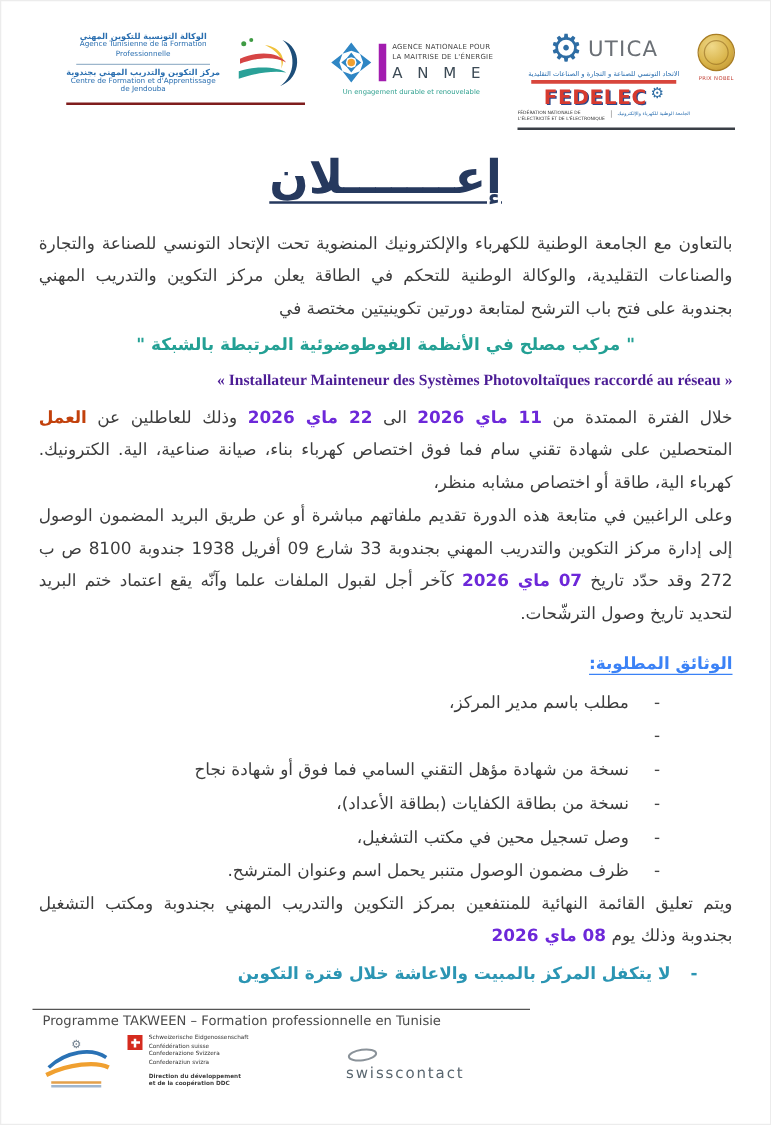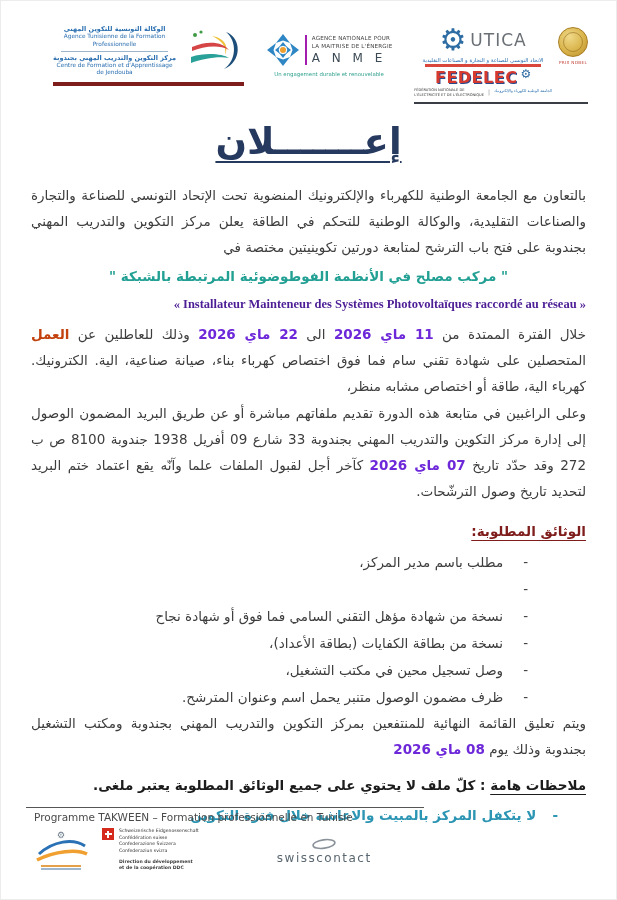--- a/index.html
+++ b/index.html
@@ -7,28 +7,28 @@
   .page {
     position:relative; width:617px; height:900px; margin:0 auto;
     background:#ffffff; border:1px solid #ececec; overflow:hidden;
     font-family:"DejaVu Sans", sans-serif; color:#3d3d3d;
   }
 
   
   .header { display:flex; justify-content:space-between; align-items:flex-start;
             padding:24px 28px 0 52px; }
   .logo-atfp { display:flex; align-items:center; gap:6px;
-               border-bottom:4px solid #7f1d1d; padding-bottom:5px; }
+               border-bottom:2px solid #7f1d1d; padding-bottom:5px; }
   .atfp-text { text-align:center; line-height:1.3; }
   .atfp-ar { color:#2b6fb0; font-size:6.5px; font-weight:bold; }
   .atfp-fr { color:#2b6fb0; font-size:5.8px; }
   .atfp-div { border-top:1px solid #9db6cc; margin:2px 8px; }
   .logo-anme { display:flex; flex-direction:column; align-items:center; margin-top:8px; }
   .anme-row { display:flex; align-items:center; gap:5px; }
-  .anme-text { border-left:2px solid #a21caf; padding-left:5px; }
+  .anme-text { border-left:6px solid #a21caf; padding-left:5px; }
   .anme-name { font-size:5.6px; color:#444; letter-spacing:.2px; line-height:1.35; }
   .anme-acronym { font-size:12px; color:#3c4a55; letter-spacing:4px; margin-top:1px; }
   .anme-tag { font-size:5.4px; color:#2fa08f; margin-top:4px; }
   .logo-right { display:flex; gap:6px; border-bottom:2px solid #3a3f46; padding-bottom:4px; }
   .utica-col { display:flex; flex-direction:column; align-items:center; }
   .utica-row { display:flex; align-items:center; gap:4px; }
   .gear { color:#2e6da4; font-size:30px; line-height:1; }
   .utica-name { font-size:17px; color:#6b7076; letter-spacing:1px; }
   .utica-ar { font-size:5.4px; color:#2b6fb0; margin-top:2px; white-space:nowrap; }
   .red-strip { width:116px; height:3px; background:#d8463c; margin-top:1px; }
@@ -56,21 +56,21 @@
 
   
   .content { margin:20px 30px 0 30px; direction:rtl; font-size:13.5px; line-height:1.92;
              color:#3d3d3d; text-align:justify; }
   .para { margin-bottom:2px; }
   .spec-ar { text-align:center; color:#23a094; font-weight:bold; font-size:13.5px; margin-top:3px; }
   .spec-fr { direction:ltr; text-align:right; color:#4c1d95; font-weight:bold;
              font-size:12.5px; margin-top:2px; margin-bottom:6px;font-family:Liberation Serif, serif; }
   .seg-a { color:#6d28d9; font-weight:bold; }
   .seg-b { color:#c2410c; font-weight:bold; }
-  .docs-heading { font-weight:bold; color:#7f1d1d; margin-top:14px;
+  .docs-heading { font-weight:bold; color:#3b82f6; margin-top:14px;
                   text-decoration:underline; text-underline-offset:4px; width:max-content; }
   .docs-list { margin-top:4px; }
   .doc-item { display:flex; gap:20px; padding-right:58px; line-height:2.0; }
   .doc-item .dash { color:#444; }
   .p-after-list { margin-top:8px; }
   .notes { margin-top:10px; color:#1c1c1c; font-weight:bold; }
   .notes .label { text-decoration:underline; text-underline-offset:4px; }
   .housing { display:flex; gap:16px; padding-right:28px; margin-top:4px;
              color:#2b95b3; font-weight:bold; }
 
@@ -83,21 +83,21 @@
   .takween-logo { width:58px; display:flex; flex-direction:column; align-items:center; }
   .takween-lines { width:40px; margin-top:1px; }
   .takween-lines .l1 { height:2px; background:#e4a14c; }
   .takween-lines .l2 { height:2px; background:#9fb6cf; margin-top:1px; }
   .swiss-block { display:flex; gap:5px; margin-left:12px; }
   .swiss-flag { width:12px; height:12px; background:#d52b1e; position:relative; flex:none; }
   .swiss-flag:before { content:""; position:absolute; left:5px; top:2.5px; width:2px; height:7px; background:#fff; }
   .swiss-flag:after  { content:""; position:absolute; left:2.5px; top:5px; width:7px; height:2px; background:#fff; }
   .swiss-text { font-size:4.6px; color:#333; line-height:1.45; }
   .swiss-dept { font-size:4.6px; font-weight:bold; margin-top:4px; line-height:1.45; }
-  .swisscontact { display:flex; flex-direction:column; align-items:center; margin-left:78px; margin-top:10px; }
+  .swisscontact { display:flex; flex-direction:column; margin-left:78px; margin-top:10px; }
   .sc-word { font-size:12px; color:#5a6770; letter-spacing:1.5px; margin-top:1px; }
 </style>
 </head>
 <body>
 
 <div class="page">
 
   <div class="header">
 
     <div class="logo-atfp">
@@ -209,23 +209,20 @@
         </div>
         <div class="doc-item">
           <span class="dash">-</span>
           <span>ظرف مضمون الوصول متنبر يحمل اسم وعنوان المترشح.</span>
         </div>
       </div>
 
 
     <div class="para"><span>ويتم تعليق القائمة النهائية للمنتفعين بمركز التكوين والتدريب المهني بجندوبة ومكتب التشغيل بجندوبة وذلك يوم </span><span class="seg-a">08 ماي 2026</span></div>
 
-    <div class="notes">
-      <span class="label">ملاحظات هامة</span><span> : كلّ ملف لا يحتوي على جميع الوثائق المطلوبة يعتبر ملغى.</span>
-    </div>
 
     <div class="housing">
       <span>-</span>
       <span>لا يتكفل المركز بالمبيت والاعاشة خلال فترة التكوين</span>
     </div>
   </div>
 
   <div class="footer">
     <div class="footer-rule"></div>
     <div class="programme">Programme TAKWEEN – Formation professionnelle en Tunisie</div>

